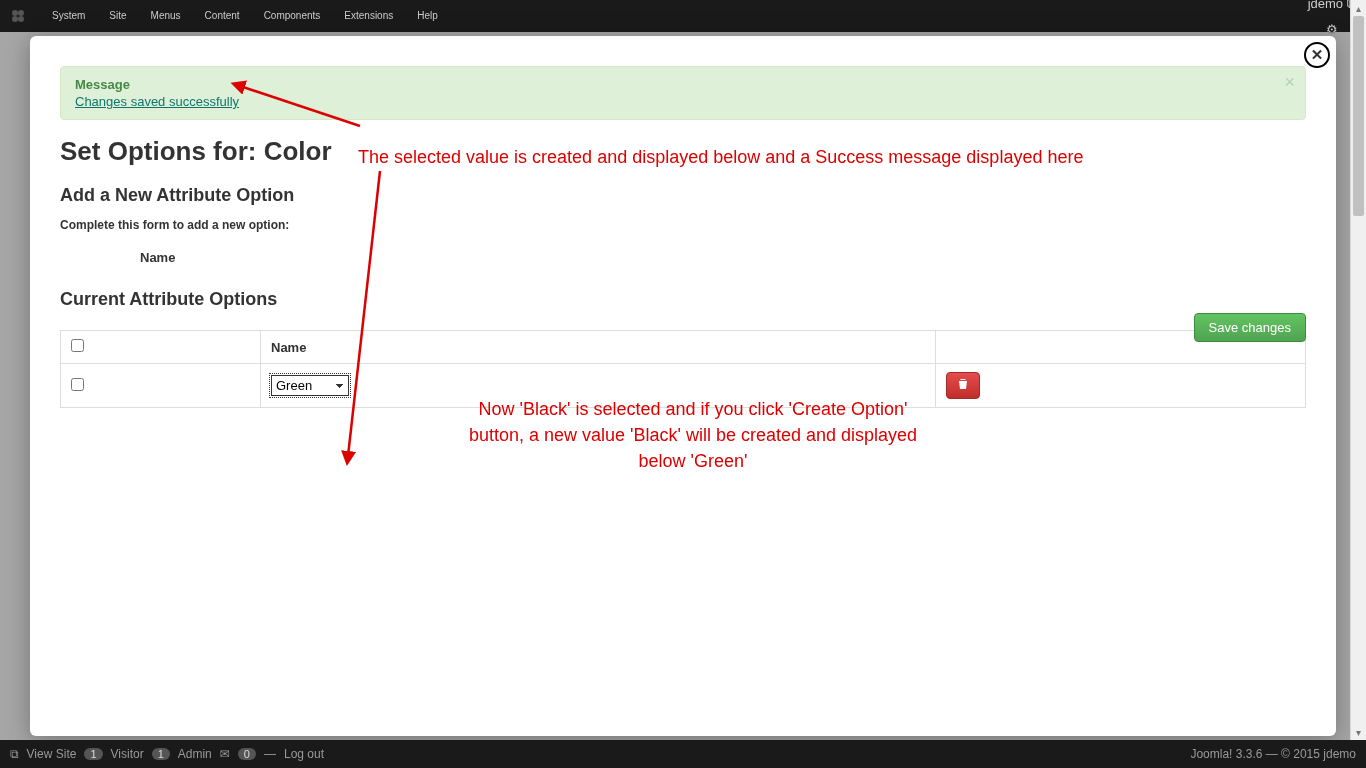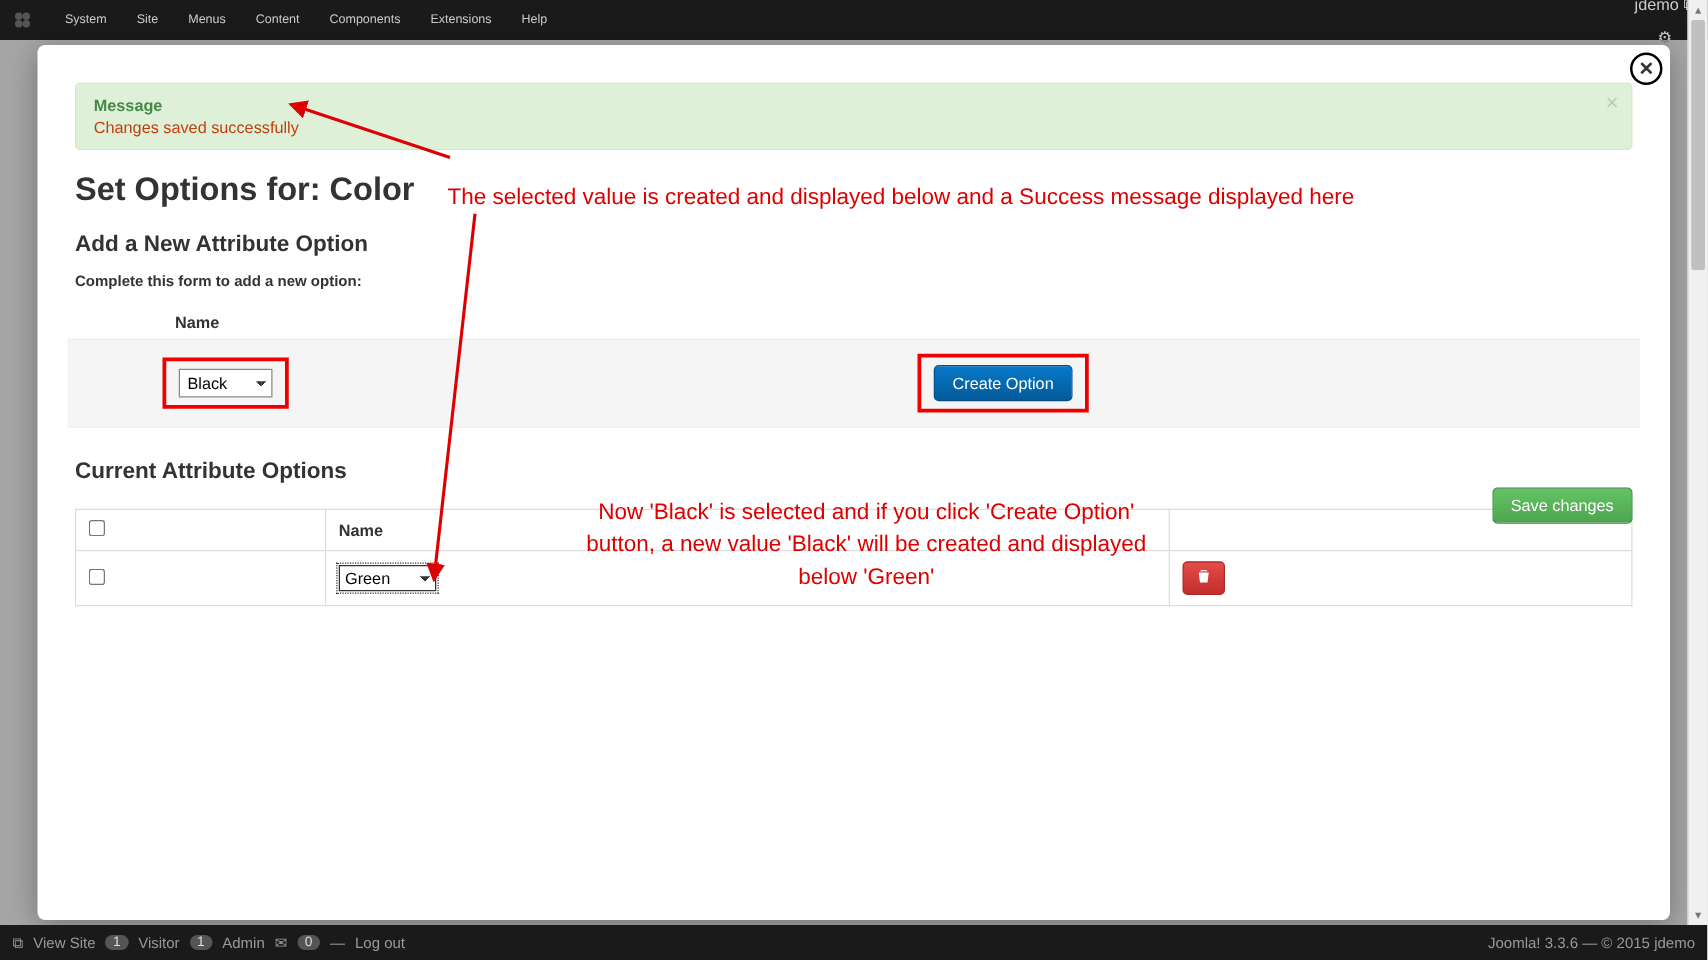--- a/index.html
+++ b/index.html
@@ -13,21 +13,21 @@
 .topbar .right .user { cursor: pointer; }
 .topbar .right .gear, .topbar .right .ext { cursor: pointer; }
 
 .overlay-bg { position: absolute; top: 32px; left: 0; right: 0; bottom: 28px; background: rgba(0,0,0,0.35); }
 
 .modal { position: absolute; top: 36px; left: 30px; right: 30px; bottom: 32px; background: #fff; border-radius: 6px; box-shadow: 0 4px 24px rgba(0,0,0,0.3); padding: 24px; overflow: hidden; }
 .modal-close { position: absolute; top: 6px; right: 6px; width: 26px; height: 26px; border: 2px solid #000; border-radius: 50%; background: #fff; display: flex; align-items: center; justify-content: center; font-weight: bold; cursor: pointer; font-size: 15px; }
 
 .alert { background: #dff0d8; border: 1px solid #d6e9c6; color: #468847; border-radius: 4px; padding: 10px 14px; margin: 6px 6px 16px 6px; position: relative; }
 .alert .alert-title { font-weight: bold; color: #468847; margin-bottom: 2px; }
-.alert .alert-text { color: #c2410c; }
+.alert .alert-text { color: #0f766e; text-decoration: underline; }
 .alert .alert-close { position: absolute; top: 6px; right: 10px; color: #b7d0b4; font-size: 18px; cursor: pointer; line-height: 1; }
 
 .page-heading { font-size: 26px; font-weight: bold; margin: 4px 6px 18px 6px; color: #333; }
 .section-heading { font-size: 18px; font-weight: bold; margin: 0 6px 12px 6px; color: #333; }
 .form-hint { font-size: 12px; font-weight: bold; margin: 0 6px 18px 6px; }
 
 .name-label-row { margin-left: 86px; font-weight: bold; margin-bottom: 6px; }
 
 .create-row { background: #f5f5f5; border-top: 1px solid #eee; border-bottom: 1px solid #eee; padding: 14px 6px; display: flex; align-items: center; position: relative; }
 .name-select-wrap { border: 3px solid #e00; padding: 6px 10px; margin-left: 70px; display: inline-block; }
@@ -108,30 +108,20 @@
     <span class="alert-close">×</span>
   </div>
 
   <h1 class="page-heading">Set Options for: Color</h1>
 
   <h2 class="section-heading">Add a New Attribute Option</h2>
   <div class="form-hint">Complete this form to add a new option:</div>
 
   <div class="name-label-row">Name</div>
 
-  <div class="create-row">
-    <span class="name-select-wrap">
-      <select class="name-select">
-        <option>Black</option>
-      </select>
-    </span>
-    <span class="create-btn-wrap">
-      <button class="btn btn-primary">Create Option</button>
-    </span>
-  </div>
 
   <div class="current-section">
     <h2 class="section-heading" style="margin-left:0;">Current Attribute Options</h2>
     <div class="save-changes-wrap">
       <button class="btn btn-success">Save changes</button>
     </div>
 
     <table class="table">
       <thead>
         <tr>

